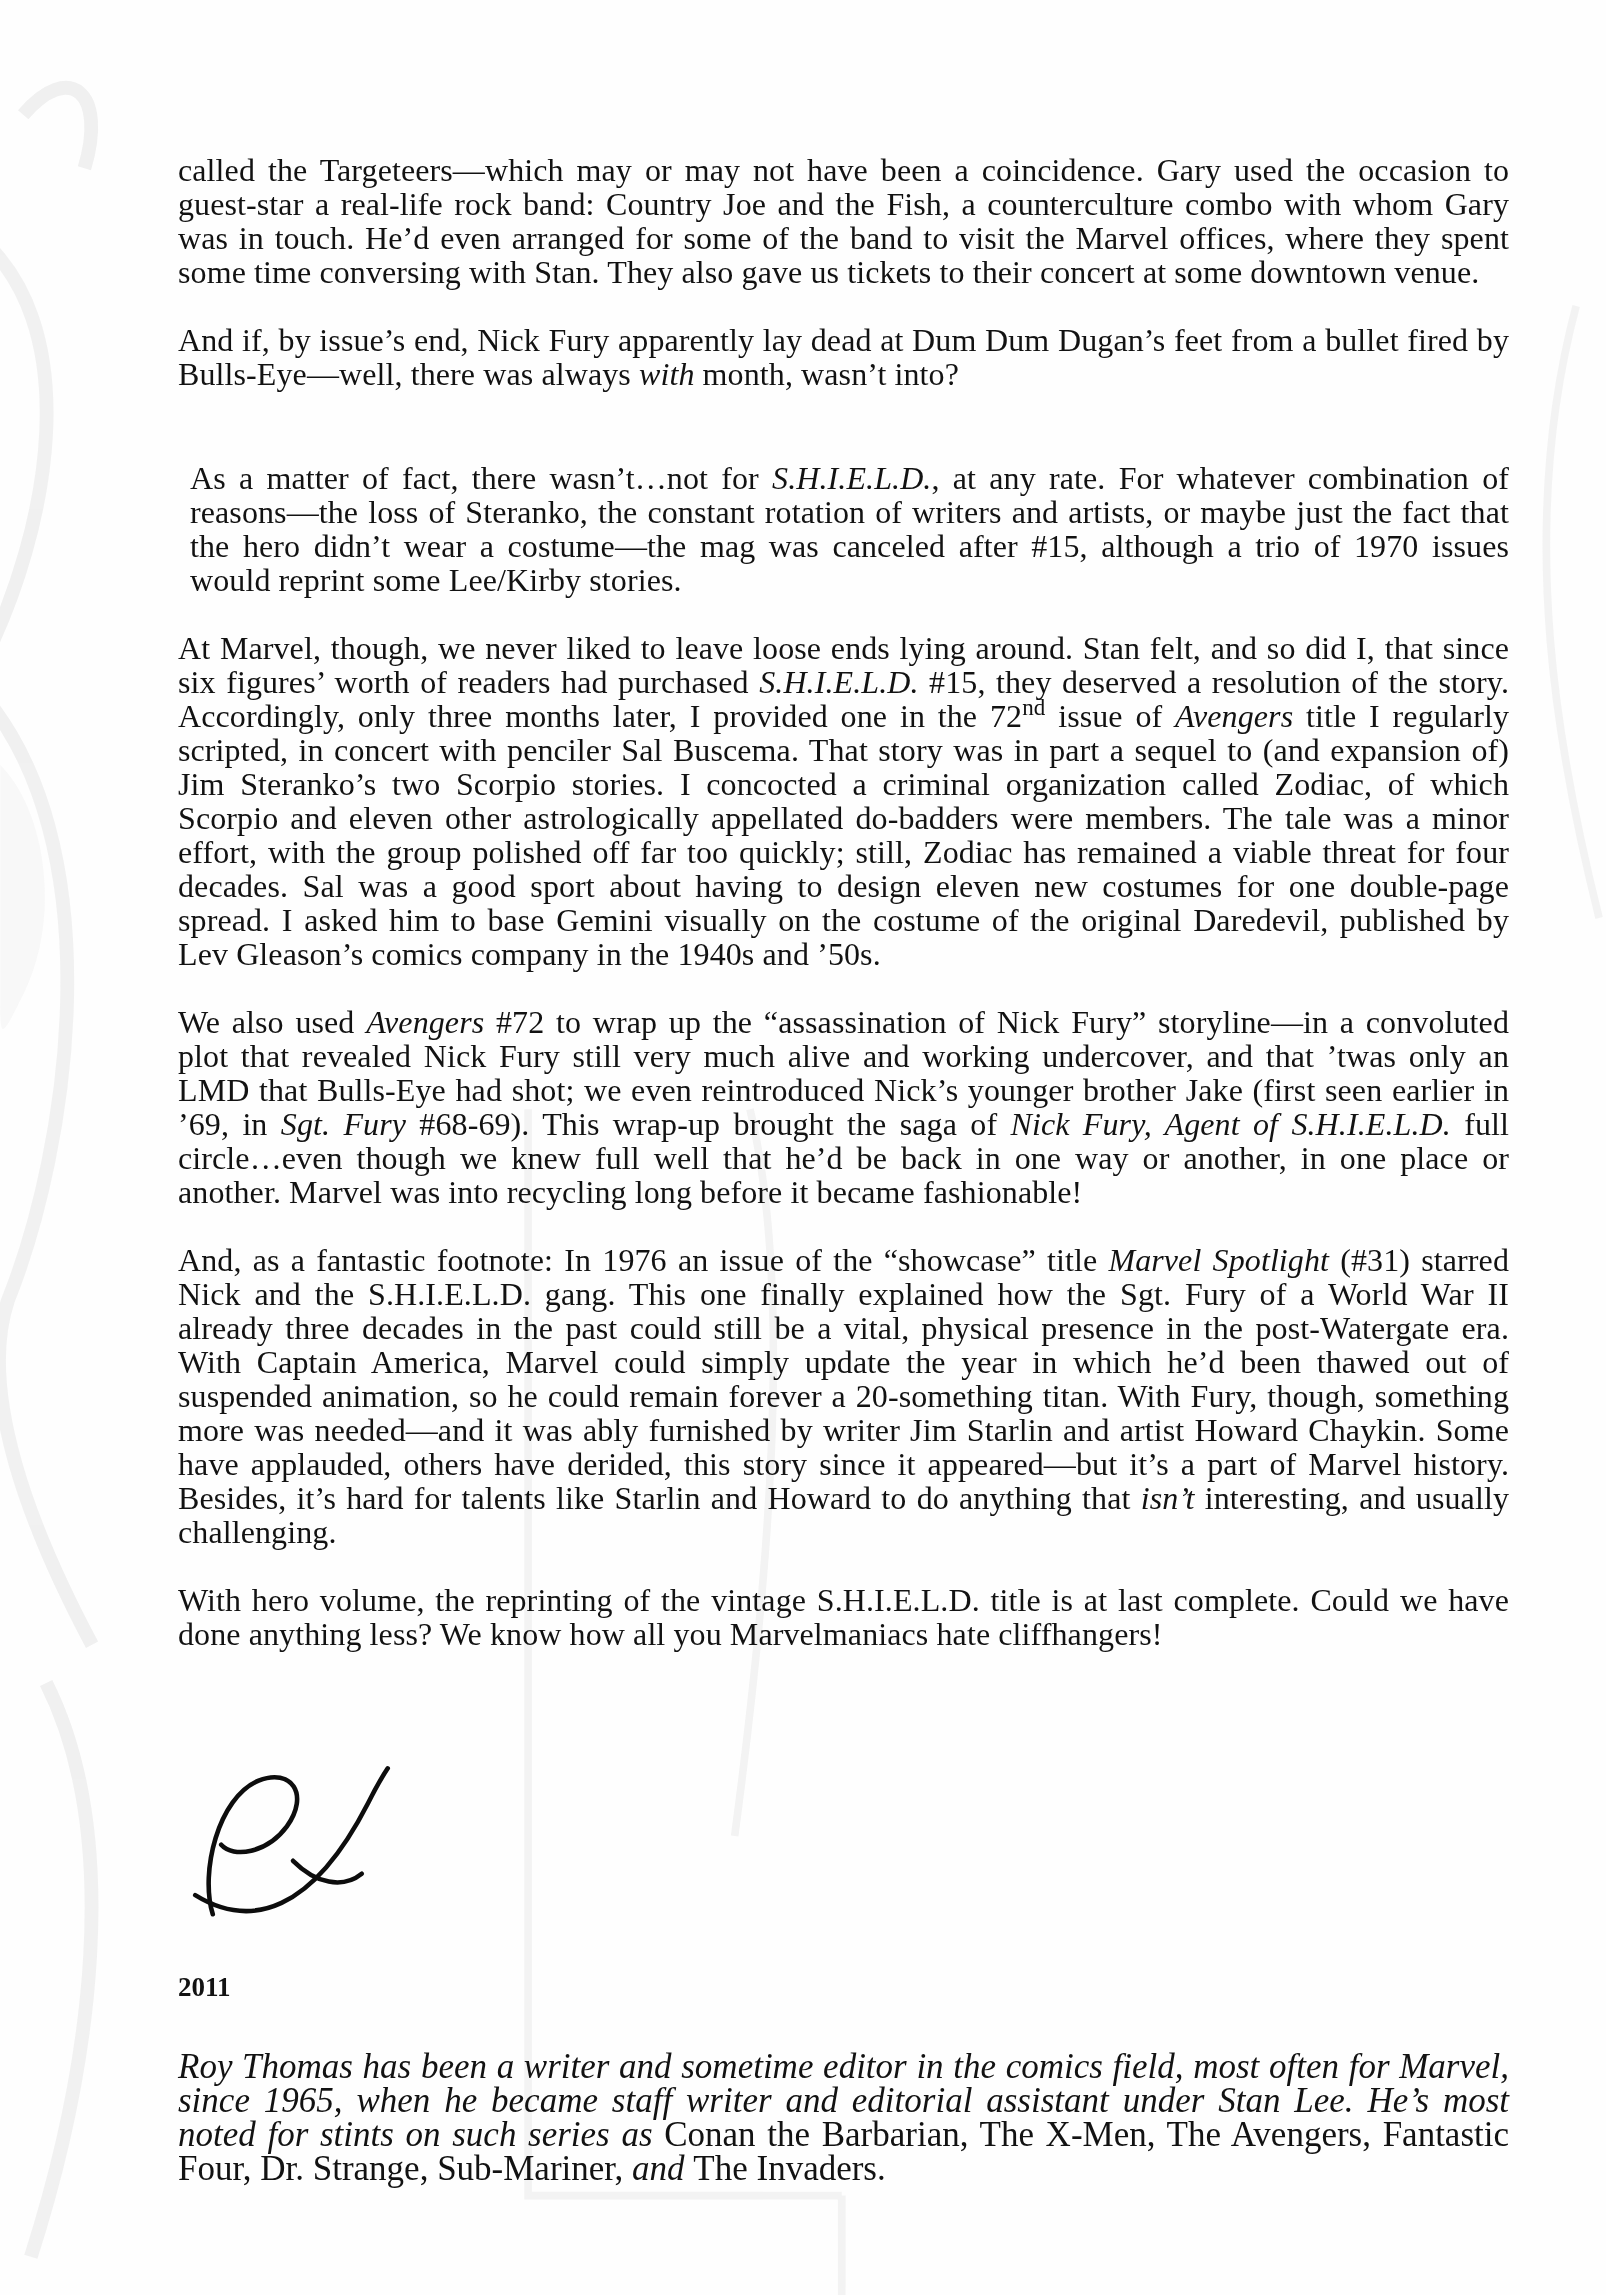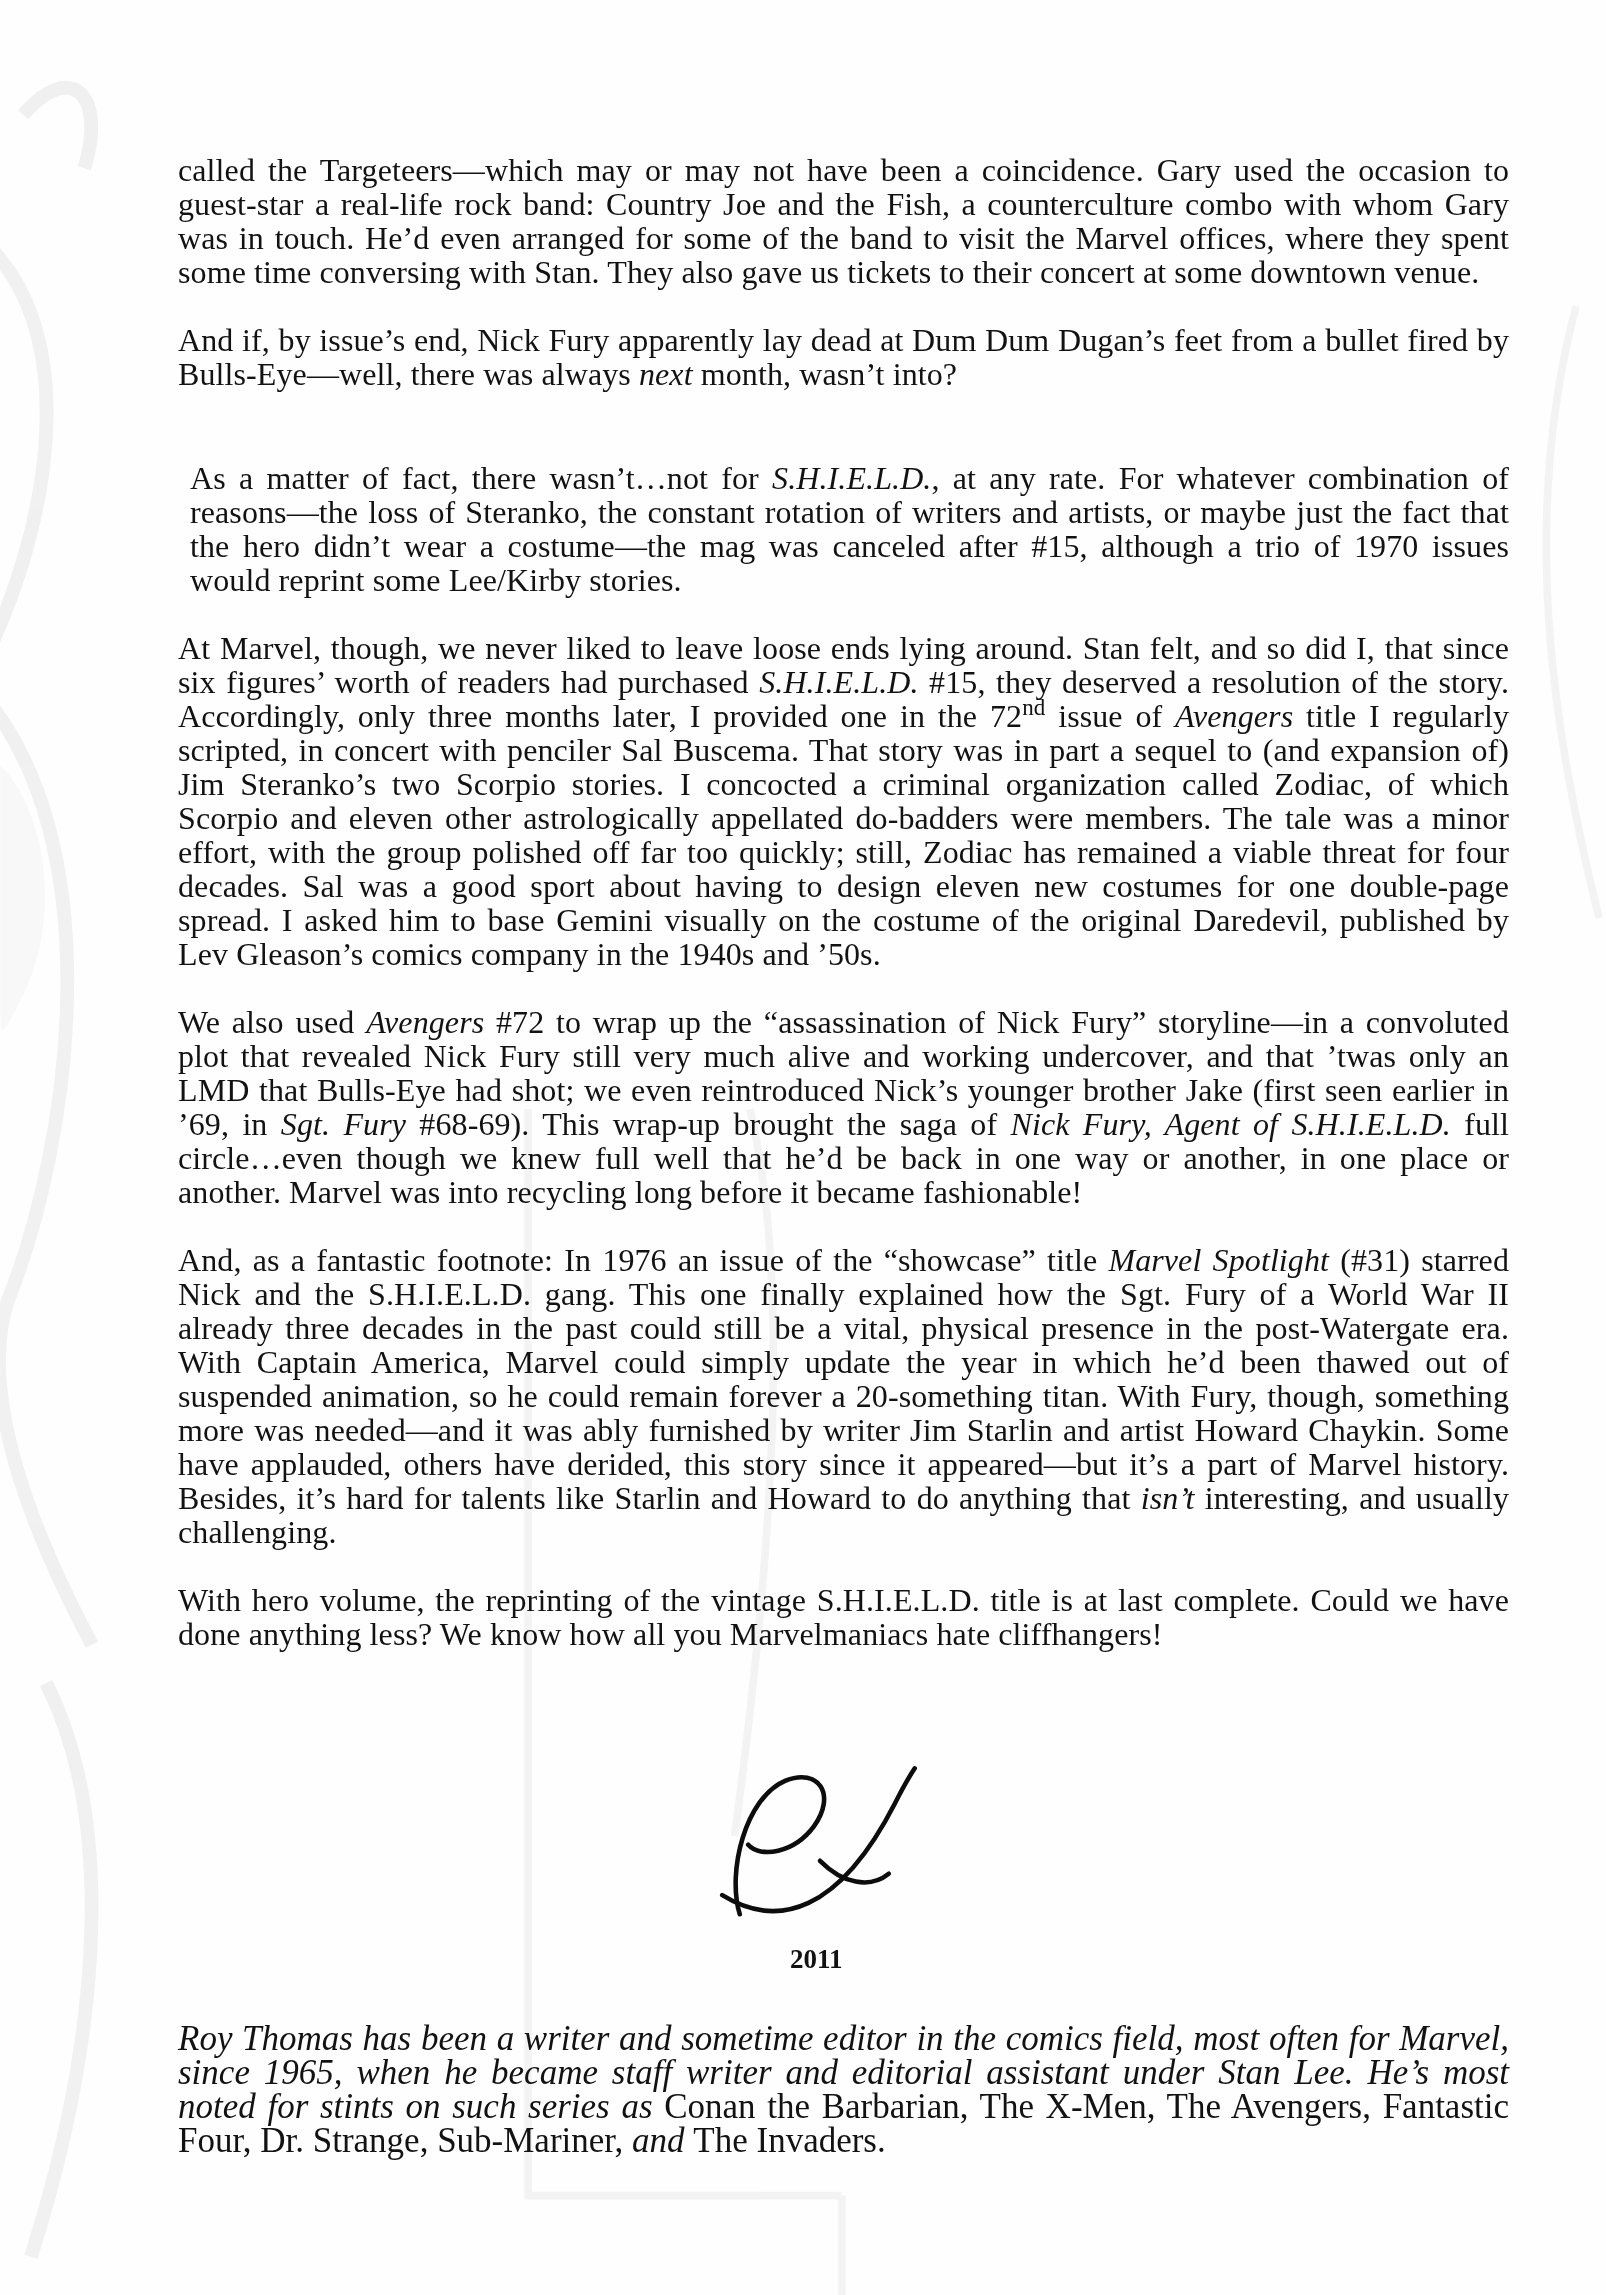--- a/index.html
+++ b/index.html
@@ -27,22 +27,23 @@
     text-align: justify;
     letter-spacing: 0.1px;
   }
   p.section-break { margin-top: 70px; margin-left: 12px; }
   .it { font-style: italic; }
   sup { font-size: 72%; line-height: 0; vertical-align: super; }
   .sig-block {
     margin-top: 99px;
     display: flex;
     flex-direction: column;
-    align-items: center;
+    align-items: flex-start;
     padding-right: 47px;
+    gap: 28px;
   }
   .signature { width: 230px; height: 191px; }
   .year {
     font-weight: bold;
     font-size: 27px;
     margin-top: 3.1px;
     margin-right: 7.7px;
   }
   p.bio {
     margin: 47px 0 0 0;
@@ -70,21 +71,21 @@
       <path d="M1100 2870 L 1100 3000"></path>
       <path d="M980 1450 C 1040 1700, 1000 2100, 960 2400"></path>
     </g>
     <g fill="#f5f5f5" opacity="0.7">
       <path d="M0 1000 C 60 1060, 80 1200, 30 1300 C 0 1360, 0 1360, 0 1300 Z"></path>
     </g>
   </svg>
 
   <div class="text-block">
     <p class="para"><span>called the Targeteers—which may or may not have been a coincidence. Gary used the occasion to guest-star a real-life rock band: Country Joe and the Fish, a counterculture combo with whom Gary was in touch. He’d even arranged for some of the band to visit the Marvel offices, where they spent some time conversing with Stan. They also gave us tickets to their concert at some downtown venue.</span></p>
-    <p class="para"><span>And if, by issue’s end, Nick Fury apparently lay dead at Dum Dum Dugan’s feet from a bullet fired by Bulls-Eye—well, there was always </span><span class="it">next</span><span> month, wasn’t into?</span></p>
+    <p class="para"><span>And if, by issue’s end, Nick Fury apparently lay dead at Dum Dum Dugan’s feet from a bullet fired by Bulls-Eye—well, there was always </span><span class="it">with</span><span> month, wasn’t into?</span></p>
     <p class="para section-break"><span>As a matter of fact, there wasn’t…not for </span><span class="it">S.H.I.E.L.D.</span><span>, at any rate. For whatever combination of reasons—the loss of Steranko, the constant rotation of writers and artists, or maybe just the fact that the hero didn’t wear a costume—the mag was canceled after #15, although a trio of 1970 issues would reprint some Lee/Kirby stories.</span></p>
     <p class="para"><span>At Marvel, though, we never liked to leave loose ends lying around. Stan felt, and so did I, that since six figures’ worth of readers had purchased </span><span class="it">S.H.I.E.L.D.</span><span> #15, they deserved a resolution of the story. Accordingly, only three months later, I provided one in the 72</span><sup>nd</sup><span> issue of </span><span class="it">Avengers</span><span> title I regularly scripted, in concert with penciler Sal Buscema. That story was in part a sequel to (and expansion of) Jim Steranko’s two Scorpio stories. I concocted a criminal organization called Zodiac, of which Scorpio and eleven other astrologically appellated do-badders were members. The tale was a minor effort, with the group polished off far too quickly; still, Zodiac has remained a viable threat for four decades. Sal was a good sport about having to design eleven new costumes for one double-page spread. I asked him to base Gemini visually on the costume of the original Daredevil, published by Lev Gleason’s comics company in the 1940s and ’50s.</span></p>
     <p class="para"><span>We also used </span><span class="it">Avengers</span><span> #72 to wrap up the “assassination of Nick Fury” storyline—in a convoluted plot that revealed Nick Fury still very much alive and working undercover, and that ’twas only an LMD that Bulls-Eye had shot; we even reintroduced Nick’s younger brother Jake (first seen earlier in ’69, in </span><span class="it">Sgt. Fury</span><span> #68-69). This wrap-up brought the saga of </span><span class="it">Nick Fury, Agent of S.H.I.E.L.D.</span><span> full circle…even though we knew full well that he’d be back in one way or another, in one place or another. Marvel was into recycling long before it became fashionable!</span></p>
     <p class="para"><span>And, as a fantastic footnote: In 1976 an issue of the “showcase” title </span><span class="it">Marvel Spotlight</span><span> (#31) starred Nick and the S.H.I.E.L.D. gang. This one finally explained how the Sgt. Fury of a World War II already three decades in the past could still be a vital, physical presence in the post-Watergate era. With Captain America, Marvel could simply update the year in which he’d been thawed out of suspended animation, so he could remain forever a 20-something titan. With Fury, though, something more was needed—and it was ably furnished by writer Jim Starlin and artist Howard Chaykin. Some have applauded, others have derided, this story since it appeared—but it’s a part of Marvel history. Besides, it’s hard for talents like Starlin and Howard to do anything that </span><span class="it">isn’t</span><span> interesting, and usually challenging.</span></p>
     <p class="para"><span>With hero volume, the reprinting of the vintage S.H.I.E.L.D. title is at last complete. Could we have done anything less? We know how all you Marvelmaniacs hate cliffhangers!</span></p>
 
     <div class="sig-block">
       <svg class="signature" viewBox="0 0 300 250" xmlns="http://www.w3.org/2000/svg">
         <g fill="none" stroke="#0d0d0d" stroke-width="6" stroke-linecap="round">
           <path d="M45 215 C 28 160, 52 62, 105 40 C 148 23, 172 58, 142 100 C 116 135, 72 142, 56 124"></path>

